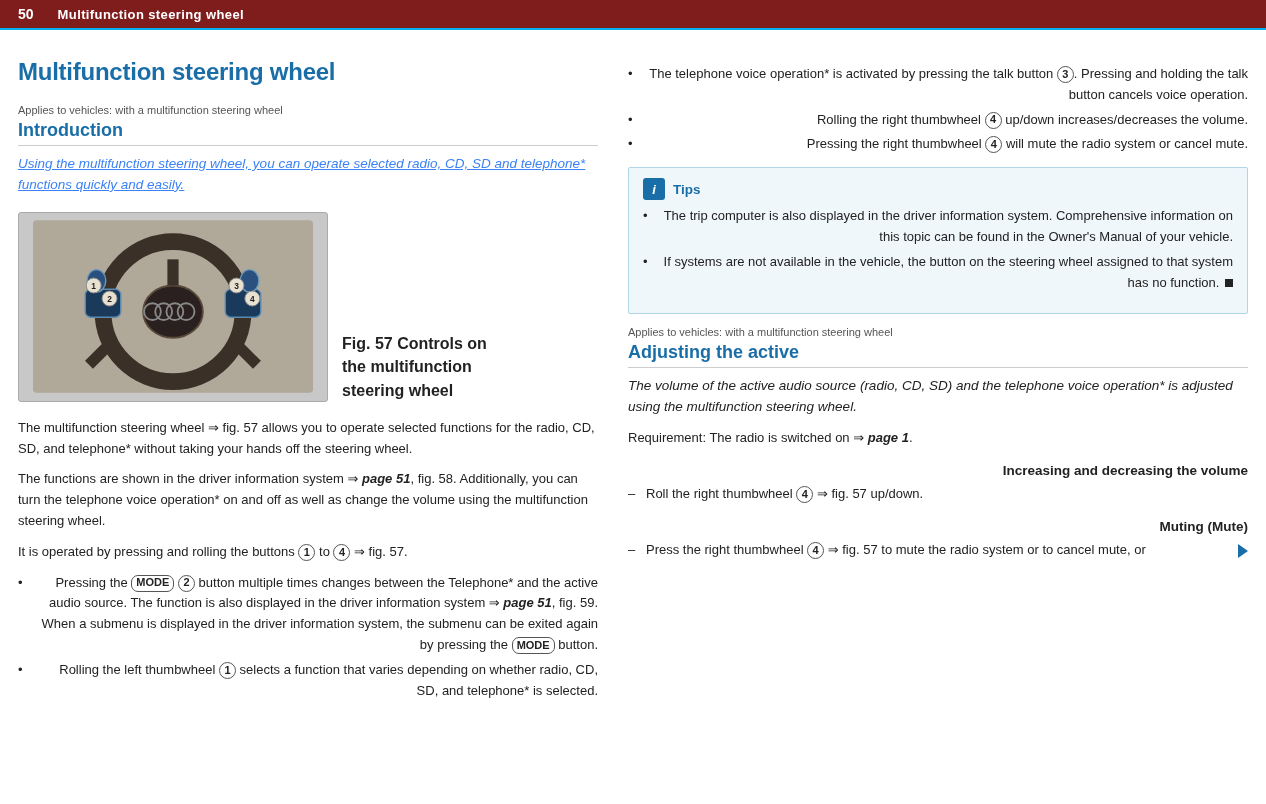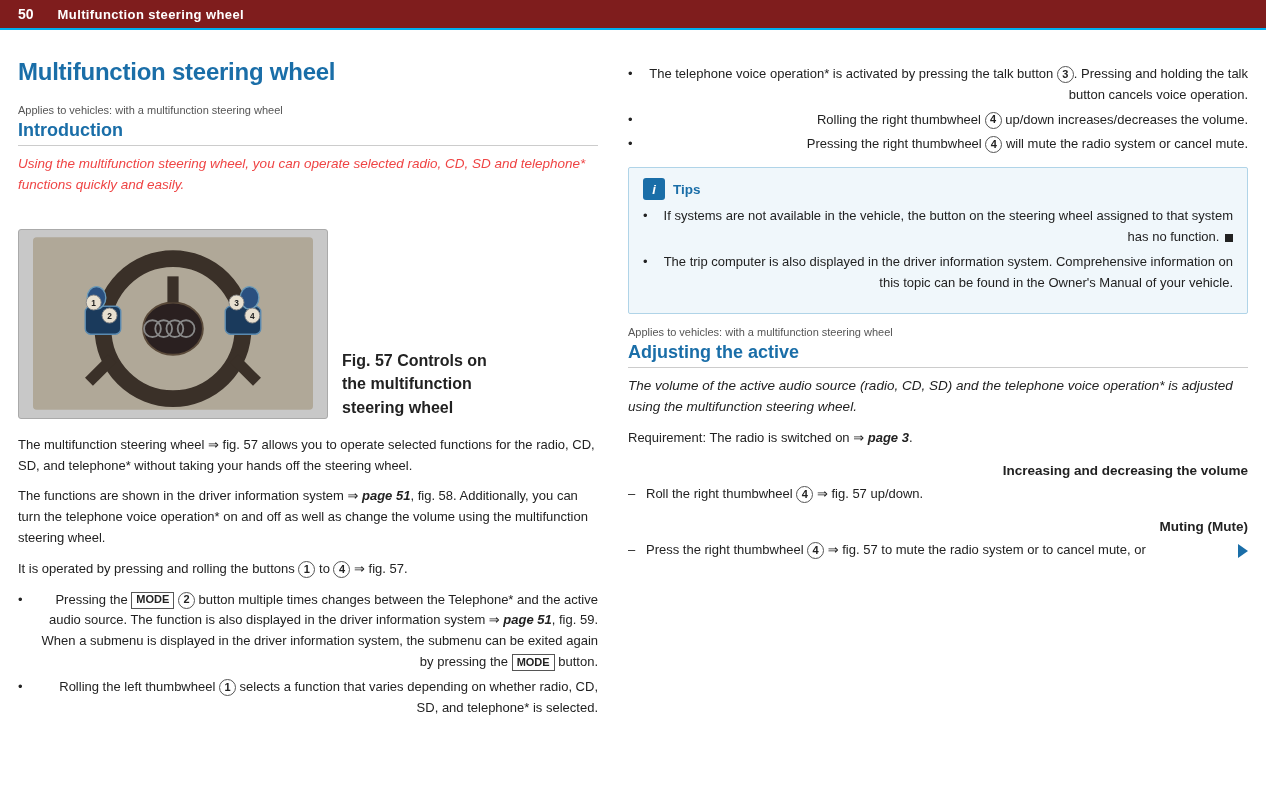--- a/index.html
+++ b/index.html
@@ -79,22 +79,23 @@
       border-bottom: 1px solid #ccc;
       padding-bottom: 4px;
       margin-bottom: 8px;
     }
 
     
     .intro-text {
       font-style: italic;
       font-size: 13.5px;
       line-height: 1.55;
-      margin-bottom: 33px;
-      color: #ef4444;
+      margin-bottom: 16px;
+      color: #3b82f6;
+      text-decoration: underline;
     }
 
     
     .figure-area {
       display: flex;
       align-items: flex-end;
       gap: 14px;
       margin-bottom: 16px;
     }
 
@@ -155,21 +156,21 @@
       left: 0;
       color: #222;
     }
 
     
     .badge {
       display: inline-flex;
       align-items: center;
       justify-content: center;
       border: 1.5px solid #555;
-      border-radius: 0;
+      border-radius: 7px;
       padding: 2px 4px;
       font-size: 11px;
       font-weight: bold;
       min-width: 22px;
       height: 17px;
       vertical-align: middle;
       color: #222;
     }
     .badge-circle {
       display: inline-flex;
@@ -394,37 +395,37 @@
         Pressing the right thumbwheel <span class="badge-circle">4</span> will mute the radio system or cancel mute.
       </li>
     </ul>
 
     <div class="tips-box">
       <div class="tips-header">
         <span class="tips-icon">i</span>
         <span>Tips</span>
       </div>
       <ul class="bullet-list">
+        <li>The trip computer is also displayed in the driver information system. Comprehensive information on this topic can be found in the Owner's Manual of your vehicle.</li>
         <li>
           If systems are not available in the vehicle, the button on the steering wheel assigned to that system has no function. <span class="section-end"></span>
         </li>
-        <li>The trip computer is also displayed in the driver information system. Comprehensive information on this topic can be found in the Owner's Manual of your vehicle.</li>
       </ul>
     </div>
 
     <div class="volume-section">
 
       <div class="applies-label">Applies to vehicles: with a multifunction steering wheel</div>
 
       <div class="section-heading">Adjusting the active</div>
 
       <p class="italic-para">The volume of the active audio source (radio, CD, SD) and the telephone voice operation* is adjusted using the multifunction steering wheel.</p>
 
       <p class="requirement-para">
-        Requirement: The radio is switched on ⇒ <em><strong>page 3</strong></em>.
+        Requirement: The radio is switched on ⇒ <em><strong>page 1</strong></em>.
       </p>
 
       <div class="subsection-heading">Increasing and decreasing the volume</div>
 
       <ul class="dash-list">
         <li>
           Roll the right thumbwheel <span class="badge-circle">4</span> ⇒ fig. 57 up/down.
         </li>
       </ul>
 

